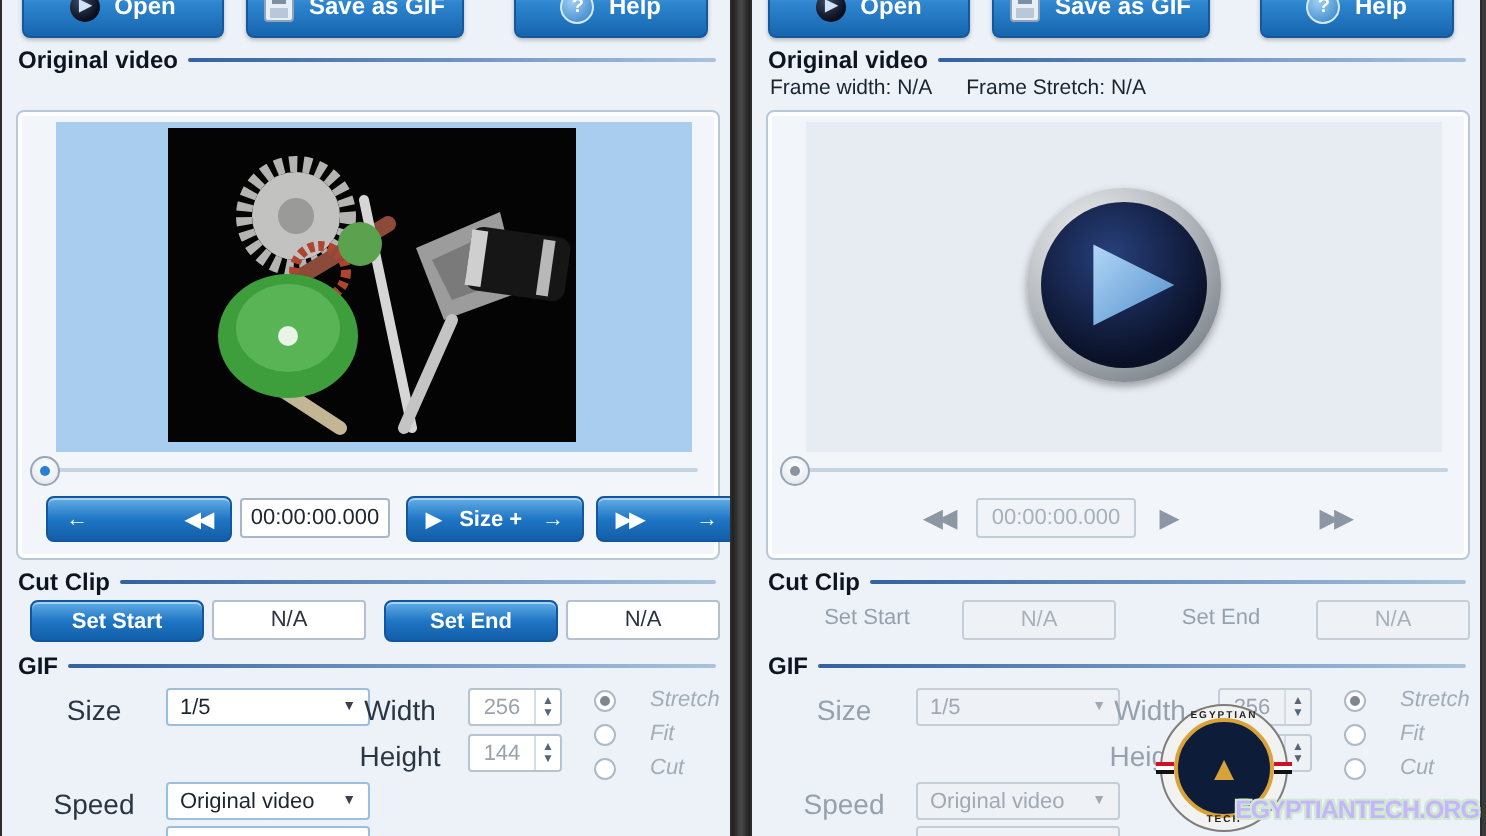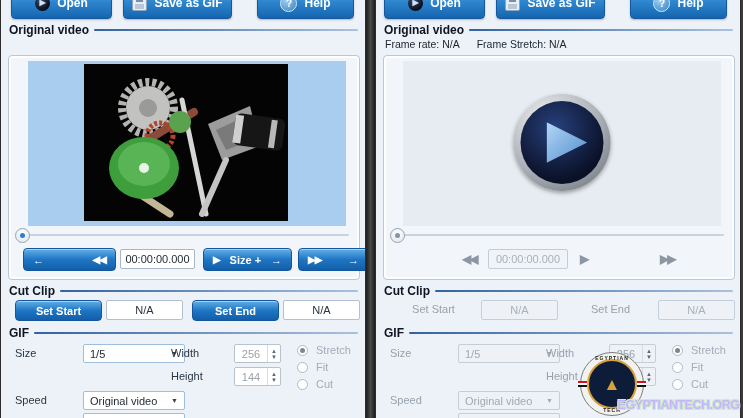--- a/index.html
+++ b/index.html
@@ -70,34 +70,34 @@
   
   .btn-cut{position:absolute;height:21px;box-sizing:border-box;top:0;border-radius:4px;border:1px solid #11569e;
     background:linear-gradient(#63aee6,#1f76c4 50%,#125ea9);color:#fff;font-weight:bold;font-size:11px;
     display:flex;align-items:center;justify-content:center;box-shadow:inset 0 1px 0 rgba(255,255,255,.45);cursor:pointer;}
   .lbl-dis{position:absolute;top:3px;font-size:11px;color:#97a1ac;text-align:center;}
   .nabox{position:absolute;top:0;height:20px;box-sizing:border-box;background:#fff;border:1px solid #b4c0cd;
     border-radius:2px;color:#2a3340;font-size:11px;display:flex;align-items:center;justify-content:center;}
   .panel-right .nabox{background:#eef2f6;color:#a7b0bb;border-color:#c6cfd9;}
 
   
-  .flabel{position:absolute;font-size:11px;color:#2a3642;text-align:left;}
+  .flabel{position:absolute;font-size:14px;color:#2a3642;text-align:center;}
   .panel-right .flabel{color:#97a1ac;}
   .dd{position:absolute;height:19px;box-sizing:border-box;background:#fff;border:1px solid #9dbedd;border-radius:2px;
     font-size:11px;color:#1d2630;display:flex;align-items:center;justify-content:space-between;padding:0 6px;cursor:pointer;}
   .dd .arr{font-size:7px;color:#39424d;}
   .panel-right .dd{background:#eef1f5;border-color:#c5cdd6;color:#a0a9b4;cursor:default;}
   .panel-right .dd .arr{color:#a0a9b4;}
   .spin{position:absolute;width:47px;height:19px;box-sizing:border-box;background:#fff;border:1px solid #b7c3cf;
     border-radius:2px;display:flex;align-items:stretch;}
   .panel-right .spin{background:#eef1f5;border-color:#c5cdd6;}
   .spin .val{flex:1;display:flex;align-items:center;justify-content:center;color:#9aa2ac;font-size:11px;}
   .spin .arrows{width:12px;display:flex;flex-direction:column;align-items:center;justify-content:center;
     font-size:6px;line-height:6px;color:#5a6674;border-left:1px solid #d4dce4;}
-  .radio{position:absolute;display:flex;align-items:center;gap:8px;font-size:11px;color:#a3acb7;}
+  .radio{position:absolute;display:flex;align-items:center;gap:17px;font-size:11px;color:#a3acb7;font-style:italic;}
   .radio .circ{width:11px;height:11px;box-sizing:border-box;border-radius:50%;border:1px solid #aeb9c5;background:#fff;
     display:flex;align-items:center;justify-content:center;}
   .radio .circdot{width:5px;height:5px;border-radius:50%;background:#7c8792;display:none;}
   .radio.sel .circdot{display:block;}
 
   
   .wm{position:absolute;left:580px;bottom:0;z-index:9;width:163px;height:66px;pointer-events:none;}
   .wm-logo{position:absolute;left:0;bottom:2px;width:62px;height:62px;border-radius:50%;
     background:#f2f2f0;border:1px solid #7d7d7d;display:flex;align-items:center;justify-content:center;}
   .wm-logo .core{width:46px;height:46px;border-radius:50%;background:#0d1c38;border:2px solid #d8a13a;
@@ -275,21 +275,21 @@
     <div class="btn-top" style="left:254px;width:95px;">
       <span class="ic-help">?</span>
       <span>Help</span>
     </div>
 
     <div class="grp" style="top:23px;">
       <b>Original video</b>
         <i></i>
     </div>
     <div class="frameinfo">
-      <span>Frame rate: N/A</span>
+      <span>Frame width: N/A</span>
       <span>Frame Stretch: N/A</span>
     </div>
 
     <div class="vidbox">
       <div class="vidarea">
         <div class="playbtn">
           <div class="inner">
             <div class="tri"></div>
           </div>
         </div>

